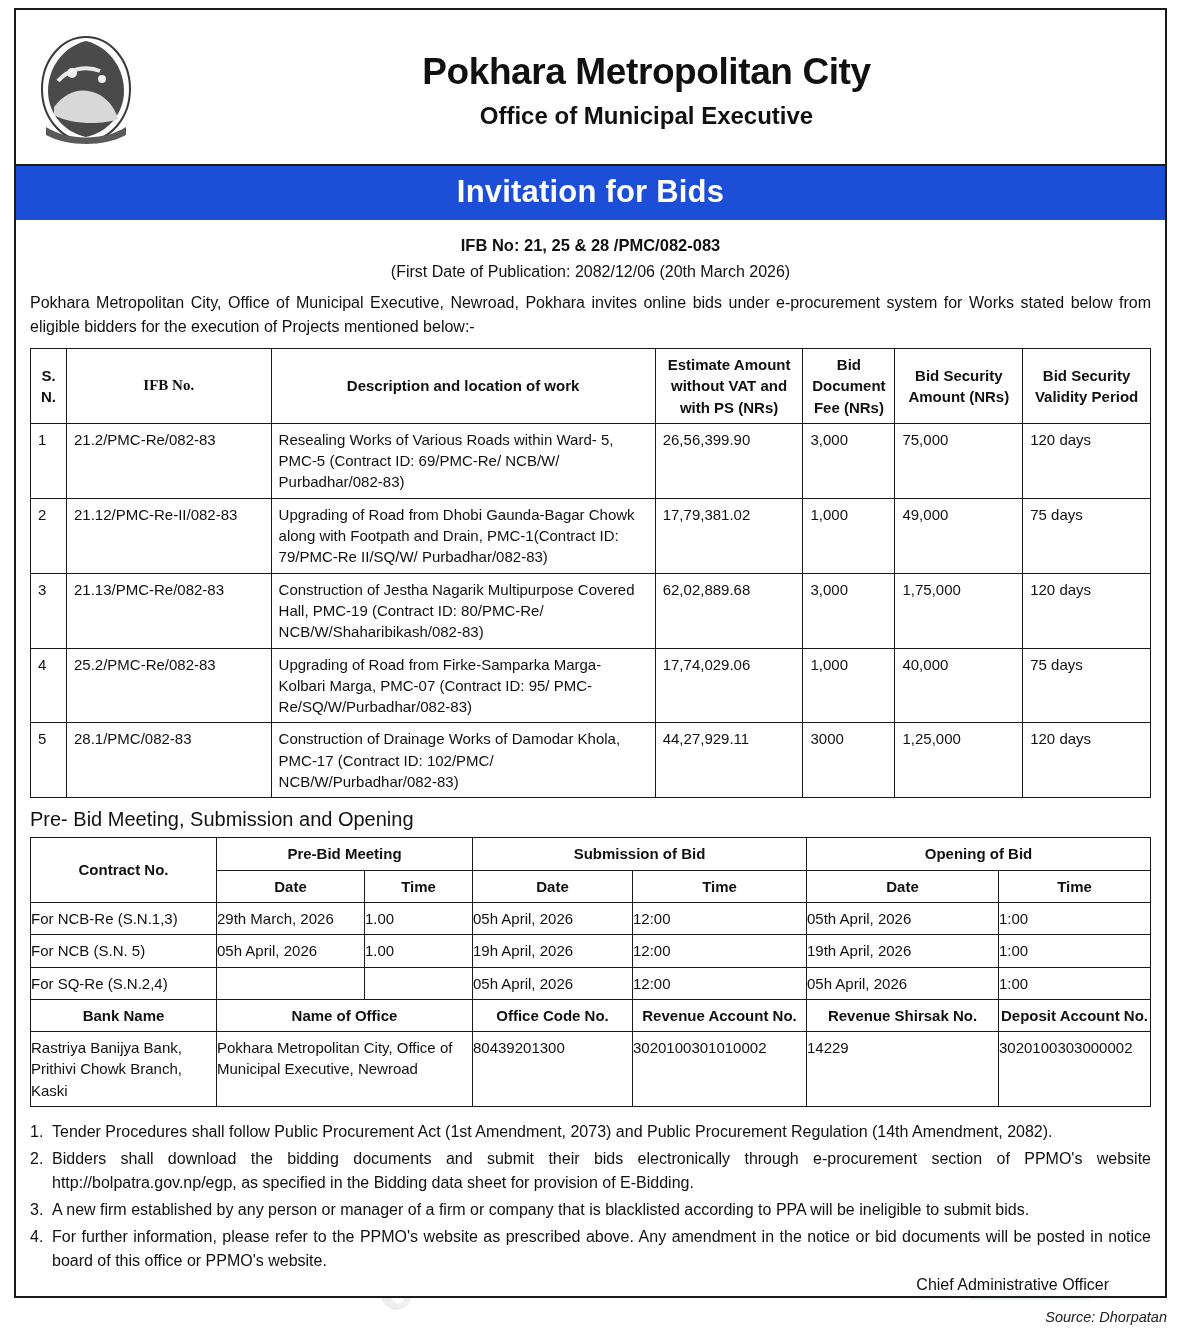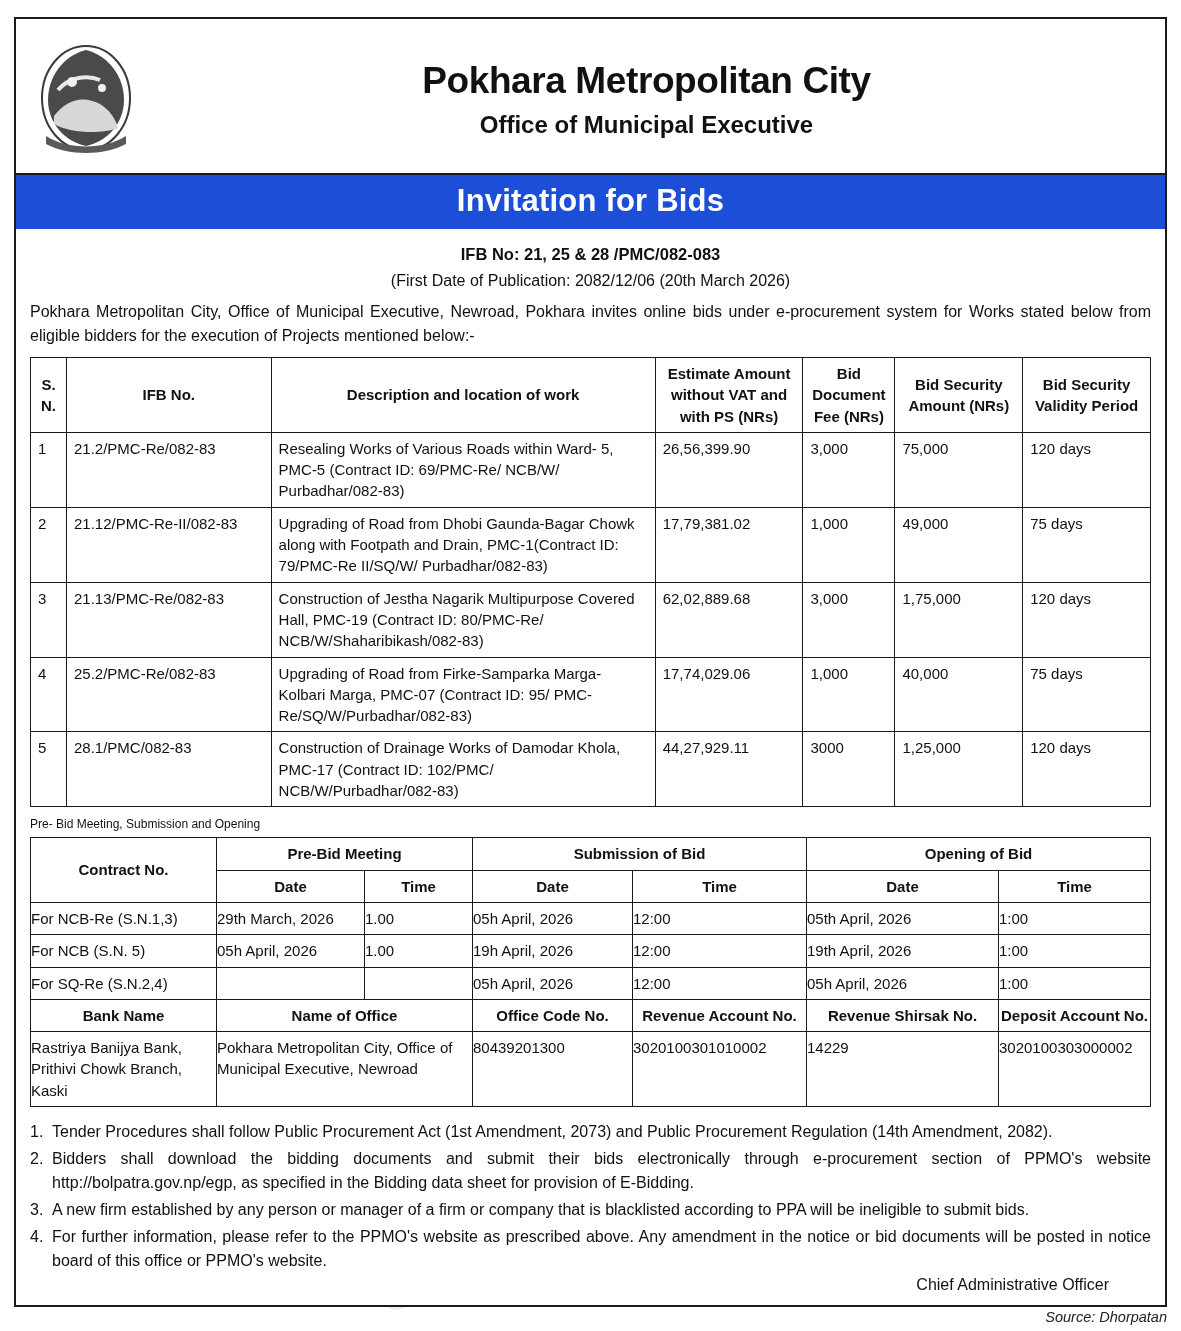--- a/index.html
+++ b/index.html
@@ -10,21 +10,21 @@
     background: #ffffff;
     font-family: "Liberation Sans", sans-serif;
     color: #111;
     position: relative;
     overflow: hidden;
   }
 
   .page {
     position: absolute;
     left: 14px;
-    top: 17px;
+    top: 8px;
     width: 1153px;
     height: 1290px;
     border: 2px solid #1a1a1a;
     background: #fff;
   }
 
   
   .header {
     display: flex;
     align-items: center;
@@ -119,29 +119,29 @@
     font-weight: normal;
     line-height: 1.42;
   }
   table th {
     font-weight: bold;
     text-align: center;
     vertical-align: middle;
   }
 
   .c-sn { width: 36px; }
-  .c-ifb { width: 205px; }
+  .c-ifb { width: 205px; font-family: Liberation Serif, serif; }
   .c-desc { width: 385px; }
   .c-est { width: 148px; }
   .c-fee { width: 92px; }
   .c-sec { width: 128px; }
   .c-val { width: 128px; }
 
   .sec-label {
-    font-size: 12px;
+    font-size: 20px;
     margin: 10px 0 6px 0;
   }
 
   table.sched { font-size: 15px; }
   table.sched th, table.sched td { padding: 5px 0; }
 
   .bank-hdr th { font-weight: bold; text-align: center; }
 
   
   .notes {

